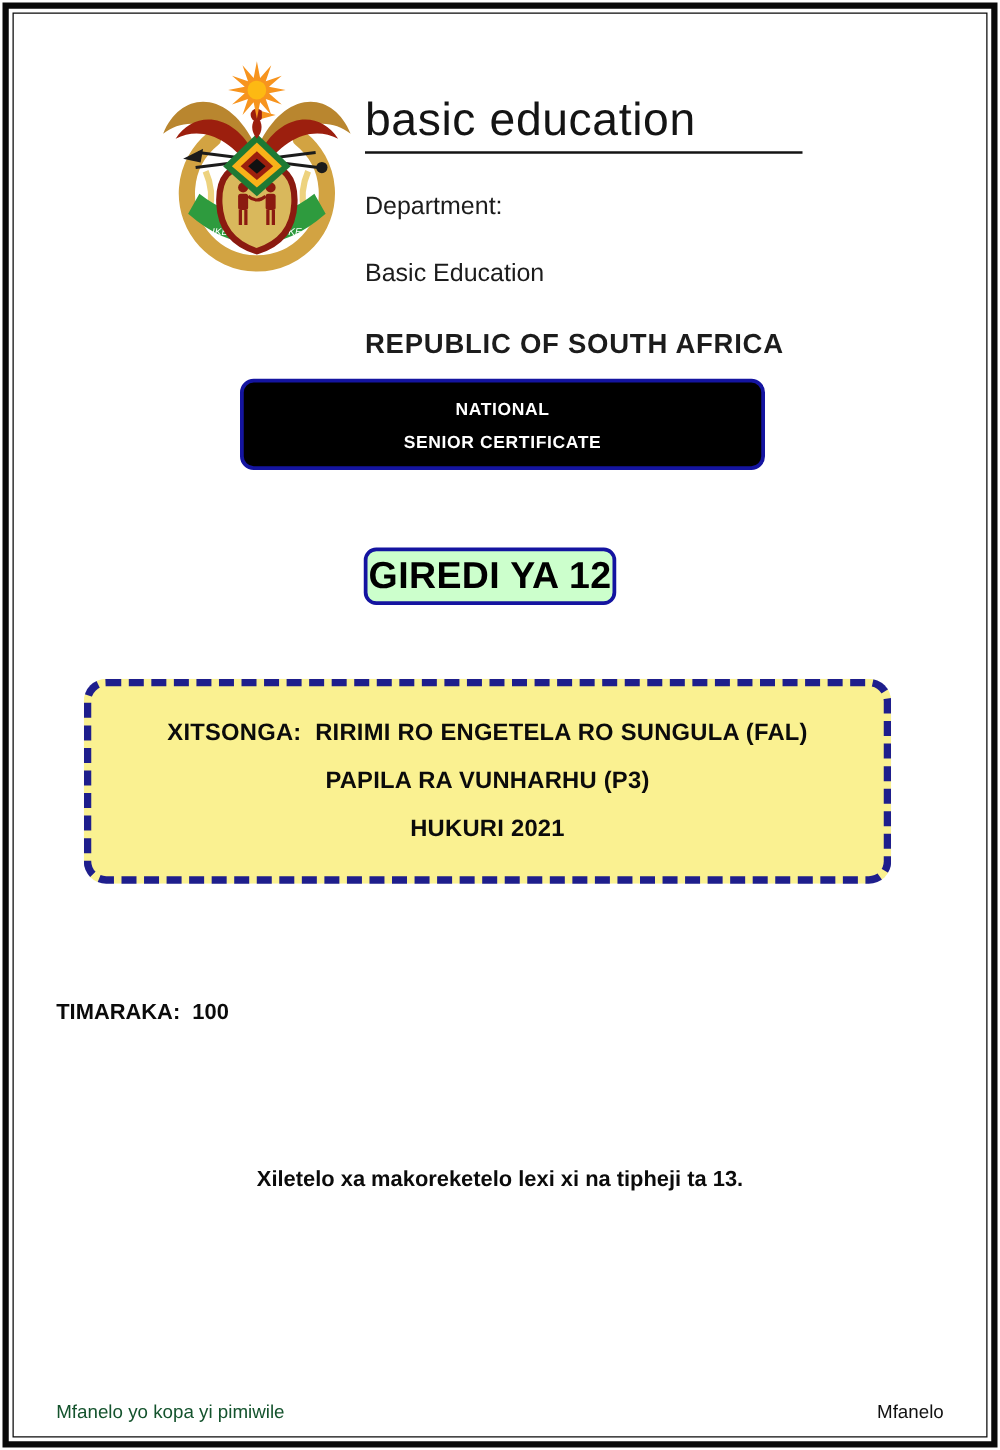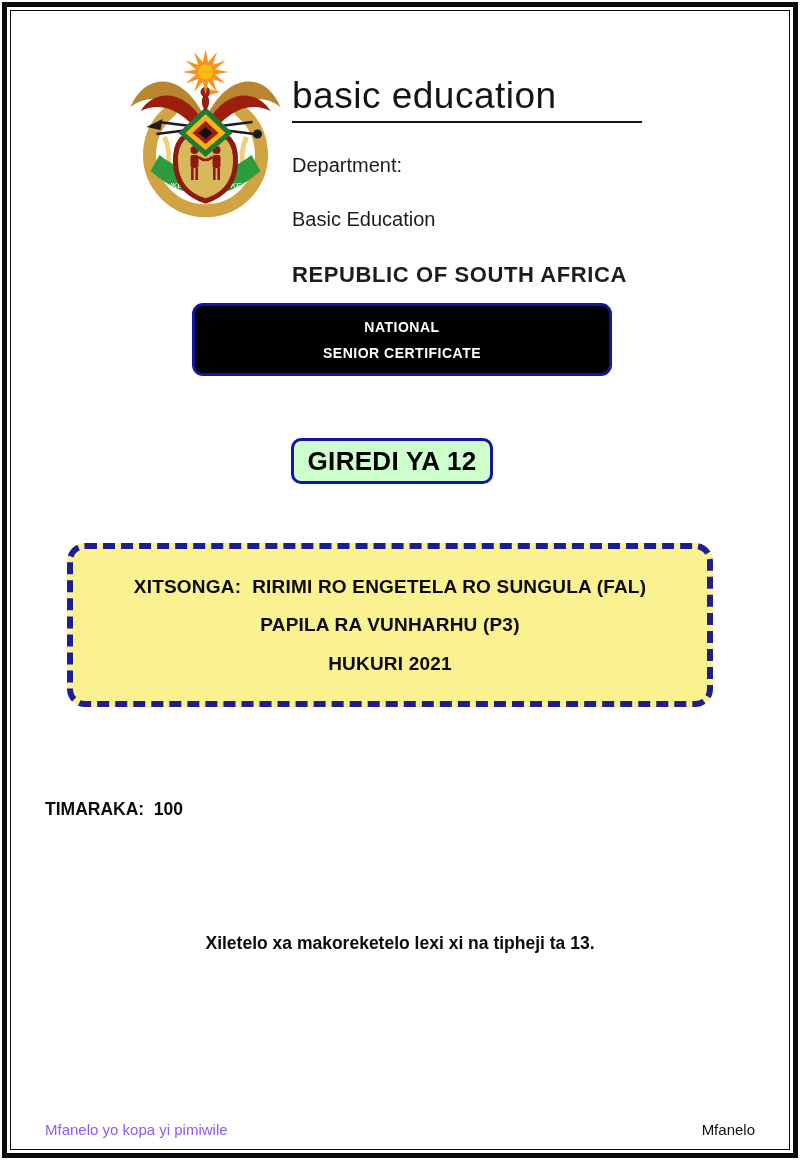--- a/index.html
+++ b/index.html
@@ -18,34 +18,34 @@
   .dept-line.bold { font-weight: bold; font-size: 22px; letter-spacing: 0.6px; line-height: 25px; }
 
   .nsc-box { position: absolute; left: 192px; top: 303px; width: 420px; height: 73px;
              background: #000; border: 3px solid #1414A0; border-radius: 11px;
              display: flex; flex-direction: column; align-items: center; justify-content: center; }
   .nsc-line { color: #fff; font-weight: bold; font-size: 14px; line-height: 26px; letter-spacing: 0.5px; text-align: center; }
 
   .grade-box { position: absolute; left: 291px; top: 438px; width: 202px; height: 46px;
                background: #CCFFCC; border: 3px solid #1414A0; border-radius: 10px;
                display: flex; align-items: center; justify-content: center; }
-  .grade-label { font-weight: bold; font-size: 26px; color: #000; letter-spacing: 0.3px; }
+  .grade-label { font-weight: bold; font-size: 30px; color: #000; letter-spacing: 0.3px; }
 
   .subject-box { position: absolute; left: 67px; top: 543px; width: 646px; height: 164px;
                  background: #FAF191; border: 6px dashed #1E1E8C; border-radius: 18px;
                  display: flex; flex-direction: column; align-items: center; justify-content: space-evenly;
                  padding: 10px 18px; }
   .subject-line { font-weight: bold; font-size: 19px; color: #0b0b0b; text-align: center; letter-spacing: 0.2px; }
 
   .marks { position: absolute; left: 45px; top: 784px; font-weight: bold; font-size: 17.5px; color: #0b0b0b; margin-top: 15px; }
 
   .pages-note { position: absolute; left: 0; top: 901px; width: 800px; text-align: center;
                 font-weight: bold; font-size: 17.5px; color: #0b0b0b; margin-top: 32px; }
 
-  .footer-left { position: absolute; left: 45px; top: 1121px; font-size: 15px; color: #8b5cf6; }
+  .footer-left { position: absolute; left: 45px; top: 1121px; font-size: 15px; color: #14532d; }
   .footer-right { position: absolute; right: 45px; top: 1121px; font-size: 15px; color: #111; }
 </style>
 </head>
 <body>
 
 <div class="canvas">
   <div class="border-outer"></div>
   <div class="border-inner"></div>
 
   <svg class="logo" viewBox="0 0 170 180" aria-hidden="true">

